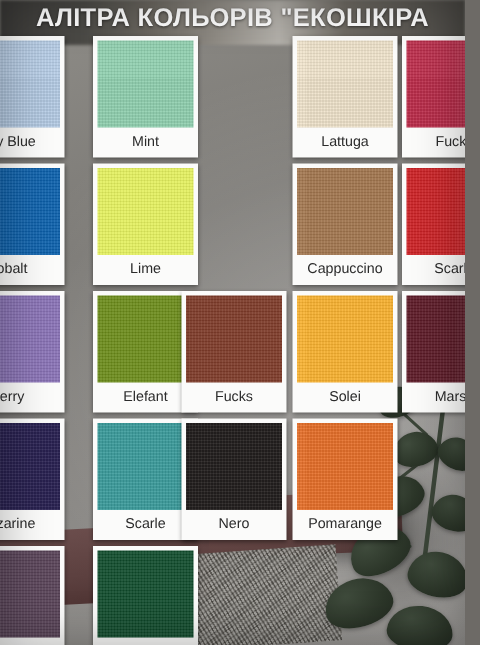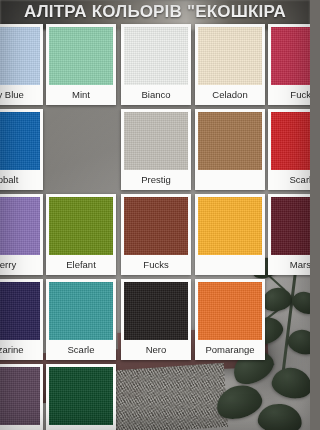--- a/index.html
+++ b/index.html
@@ -71,21 +71,21 @@
     background-image:
       repeating-linear-gradient(0deg, rgba(255,255,255,.06) 0 1px, rgba(0,0,0,.05) 1px 2px),
       repeating-linear-gradient(90deg, rgba(255,255,255,.05) 0 1px, rgba(0,0,0,.045) 1px 2px);
   }
   .name{
     height:19px;line-height:19px;text-align:center;
     font-size:9.5px;color:#2b2b2b;overflow:hidden;white-space:nowrap;
   }
   
   .c1{left:-27px;}
-  .c2{left:46px;}
+  .c2{left:62px;}
   .c3{left:121px;}
   .c4{left:195px;}
   .c5{left:268px;}
   .vig{position:absolute;inset:0;box-shadow:inset 0 0 34px rgba(0,0,0,.32);pointer-events:none;z-index:6;}
 </style>
 </head>
 <body>
 
 <div id="photo">
   <div class="wall"></div>
@@ -119,44 +119,41 @@
 <div id="grid">
     <div class="row">
       <div class="card c1">
         <div class="chip tex" style="background-color: rgb(184, 207, 232);"></div>
         <div class="name">by Blue</div>
       </div>
       <div class="card c2">
         <div class="chip tex" style="background-color: rgb(143, 207, 174);"></div>
         <div class="name">Mint</div>
       </div>
-      <div class="card c3">
-        <div class="chip tex" style="background-color: rgb(236, 238, 235);"></div>
-        <div class="name">Bianco</div>
-      </div>
       <div class="card c4">
         <div class="chip tex" style="background-color: rgb(240, 228, 204);"></div>
-        <div class="name">Celadon</div>
+        <div class="name">Lattuga</div>
       </div>
       <div class="card c5">
         <div class="chip tex" style="background-color: rgb(191, 47, 77);"></div>
         <div class="name">Fucks</div>
       </div>
     </div>
     <div class="row">
       <div class="card c1">
         <div class="chip tex" style="background-color: rgb(13, 98, 174);"></div>
         <div class="name">obalt</div>
       </div>
-      <div class="card c3">
-        <div class="chip tex" style="background-color: rgb(194, 191, 184);"></div>
-        <div class="name">Prestig</div>
+      <div class="card c2">
+        <div class="chip tex" style="background-color: rgb(227, 239, 93);"></div>
+        <div class="name">Lime</div>
       </div>
       <div class="card c4">
         <div class="chip tex" style="background-color: rgb(162, 118, 78);"></div>
+        <div class="name">Cappuccino</div>
       </div>
       <div class="card c5">
         <div class="chip tex" style="background-color: rgb(207, 34, 38);"></div>
         <div class="name">Scarle</div>
       </div>
     </div>
     <div class="row">
       <div class="card c1">
         <div class="chip tex" style="background-color: rgb(139, 116, 184);"></div>
         <div class="name">erry</div>
@@ -164,20 +161,21 @@
       <div class="card c2">
         <div class="chip tex" style="background-color: rgb(106, 138, 24);"></div>
         <div class="name">Elefant</div>
       </div>
       <div class="card c3">
         <div class="chip tex" style="background-color: rgb(127, 60, 42);"></div>
         <div class="name">Fucks</div>
       </div>
       <div class="card c4">
         <div class="chip tex" style="background-color: rgb(248, 177, 47);"></div>
+        <div class="name">Solei</div>
       </div>
       <div class="card c5">
         <div class="chip tex" style="background-color: rgb(94, 27, 40);"></div>
         <div class="name">Marsa</div>
       </div>
     </div>
     <div class="row">
       <div class="card c1">
         <div class="chip tex" style="background-color: rgb(43, 35, 84);"></div>
         <div class="name">azarine</div>

